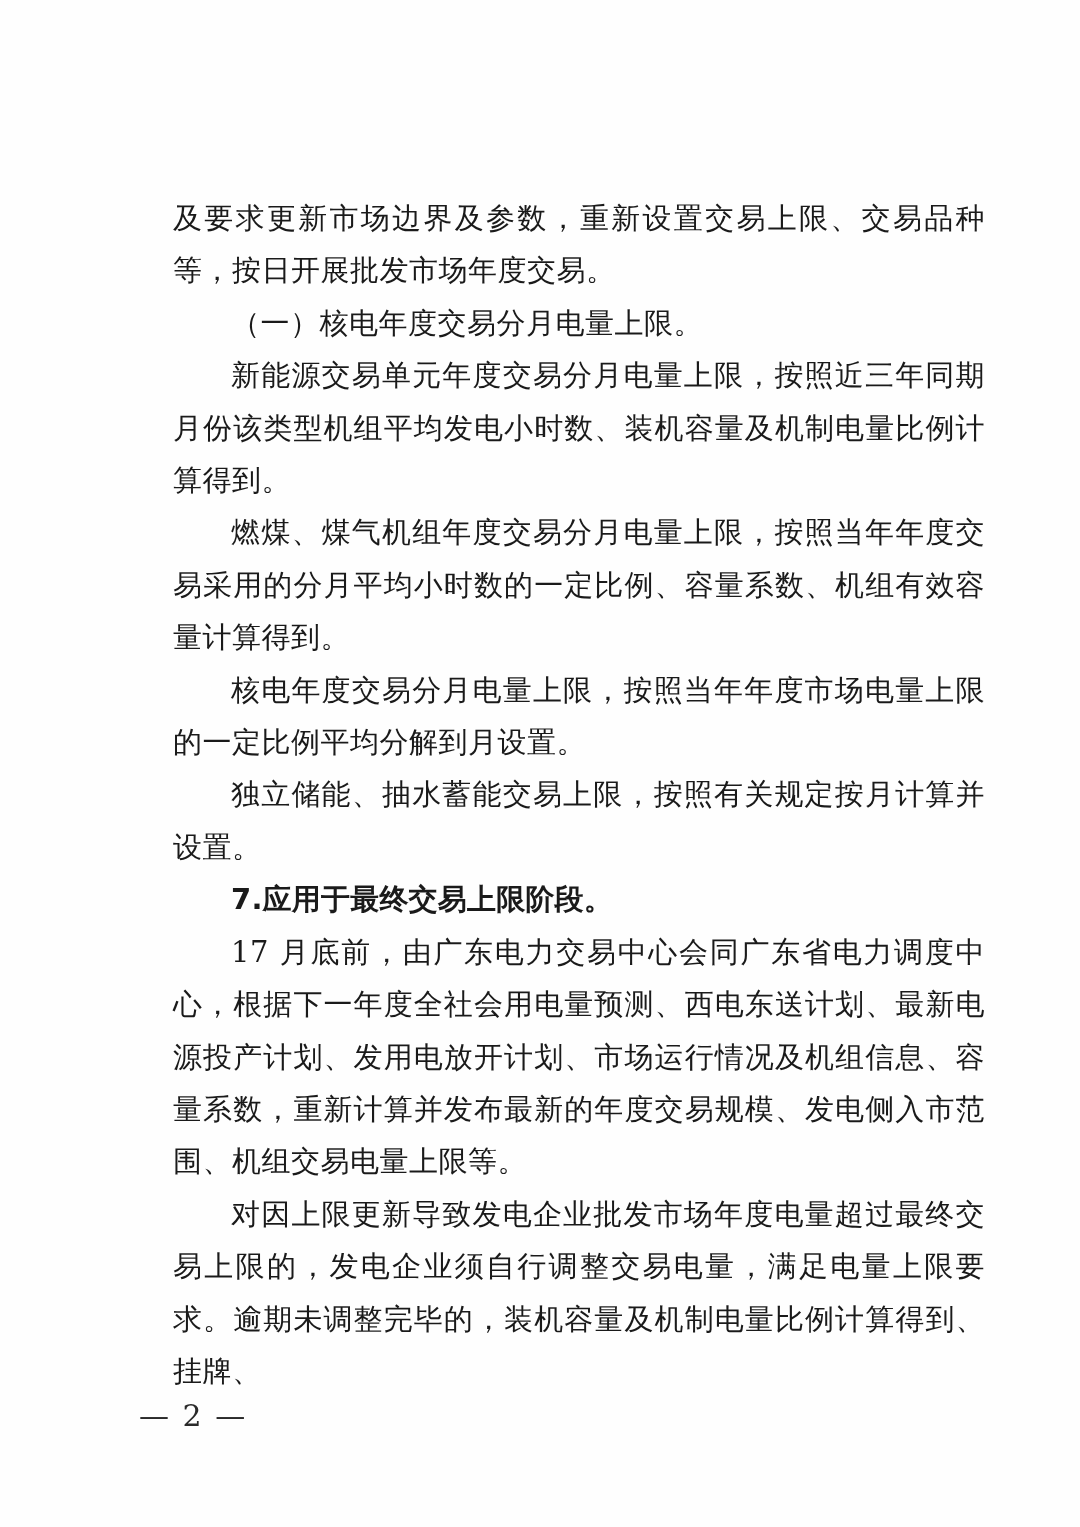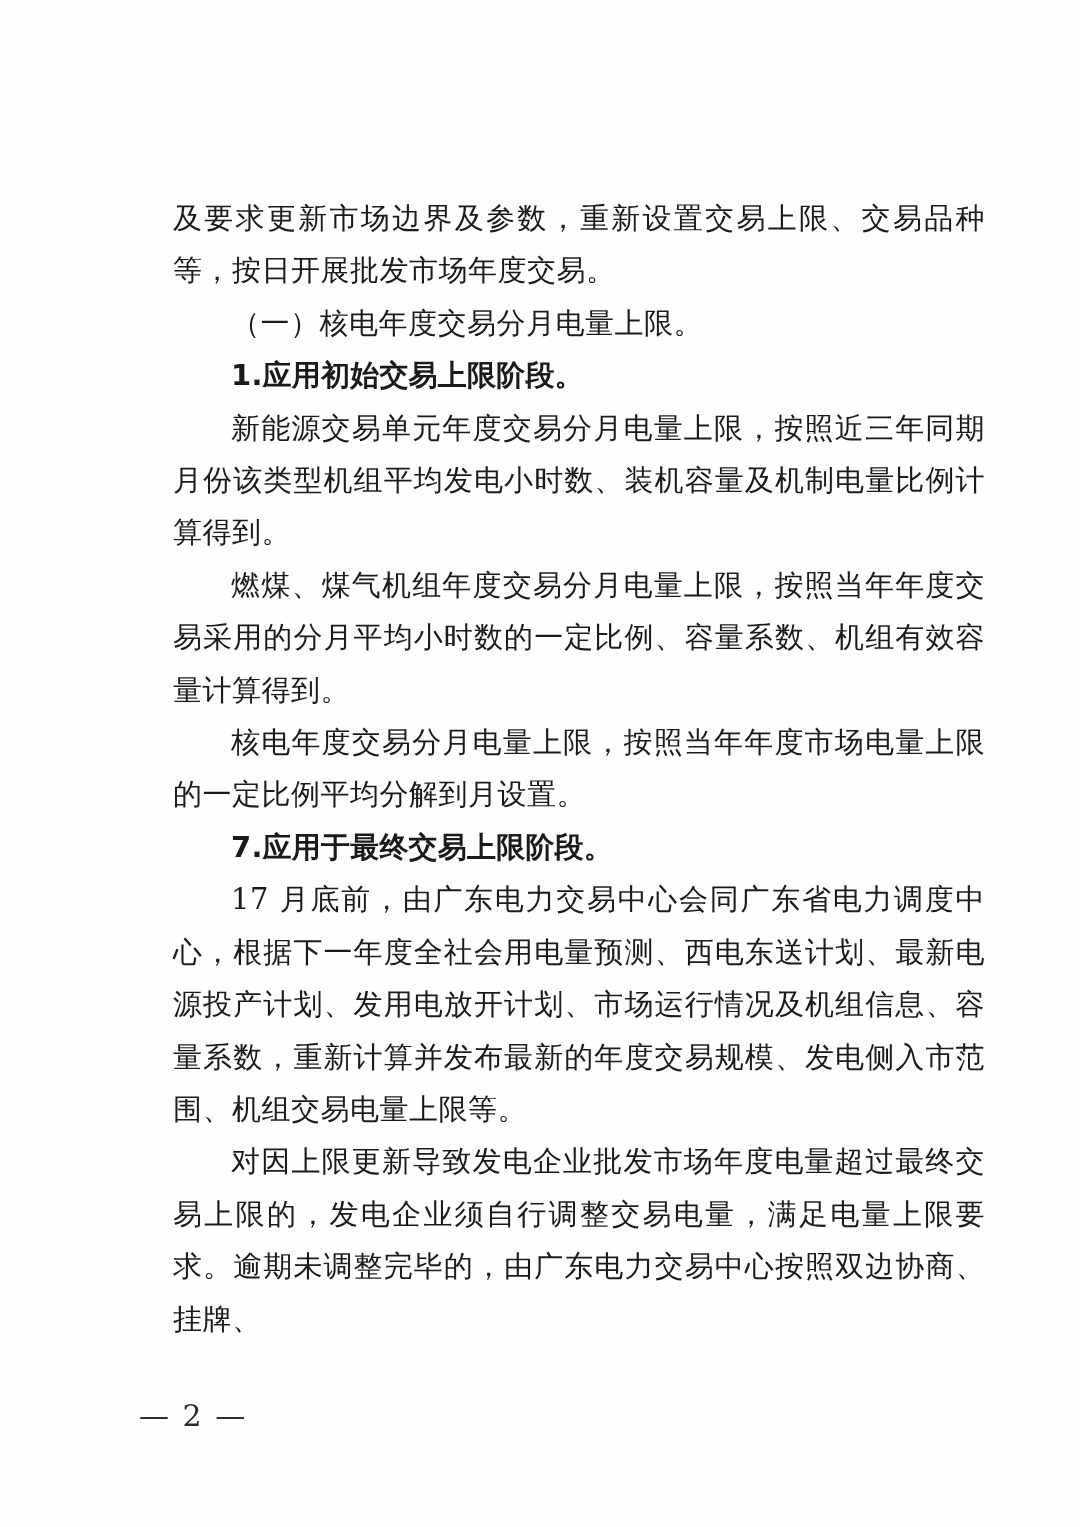--- a/index.html
+++ b/index.html
@@ -63,23 +63,23 @@
     font-family: "DejaVu Serif", "Liberation Serif", serif;
   }
 </style>
 </head>
 <body>
 
 <div class="page">
   <div class="content">
     <p class="cont">及要求更新市场边界及参数，重新设置交易上限、交易品种等，按日开展批发市场年度交易。</p>
     <p class="h-kaiti">（一）核电年度交易分月电量上限。</p>
-    <p class="h-bold">1.应用初始交易上限阶段。</p>
     <p class="body-para">新能源交易单元年度交易分月电量上限，按照近三年同期月份该类型机组平均发电小时数、装机容量及机制电量比例计算得到。</p>
     <p class="body-para">燃煤、煤气机组年度交易分月电量上限，按照当年年度交易采用的分月平均小时数的一定比例、容量系数、机组有效容量计算得到。</p>
     <p class="body-para">核电年度交易分月电量上限，按照当年年度市场电量上限的一定比例平均分解到月设置。</p>
+    <p class="body-para">独立储能、抽水蓄能交易上限，按照有关规定按月计算并设置。</p>
     <p class="h-bold">7.应用于最终交易上限阶段。</p>
     <p class="body-para">17 月底前，由广东电力交易中心会同广东省电力调度中心，根据下一年度全社会用电量预测、西电东送计划、最新电源投产计划、发用电放开计划、市场运行情况及机组信息、容量系数，重新计算并发布最新的年度交易规模、发电侧入市范围、机组交易电量上限等。</p>
-    <p class="body-para">对因上限更新导致发电企业批发市场年度电量超过最终交易上限的，发电企业须自行调整交易电量，满足电量上限要求。逾期未调整完毕的，由广东电力交易中心按照双边协商、挂牌、</p>
+    <p class="body-para">对因上限更新导致发电企业批发市场年度电量超过最终交易上限的，发电企业须自行调整交易电量，满足电量上限要求。逾期未调整完毕的，装机容量及机制电量比例计算得到、挂牌、</p>
   </div>
 
   <div class="page-number">— 2 —</div>
 </div>
 
 </body></html>

